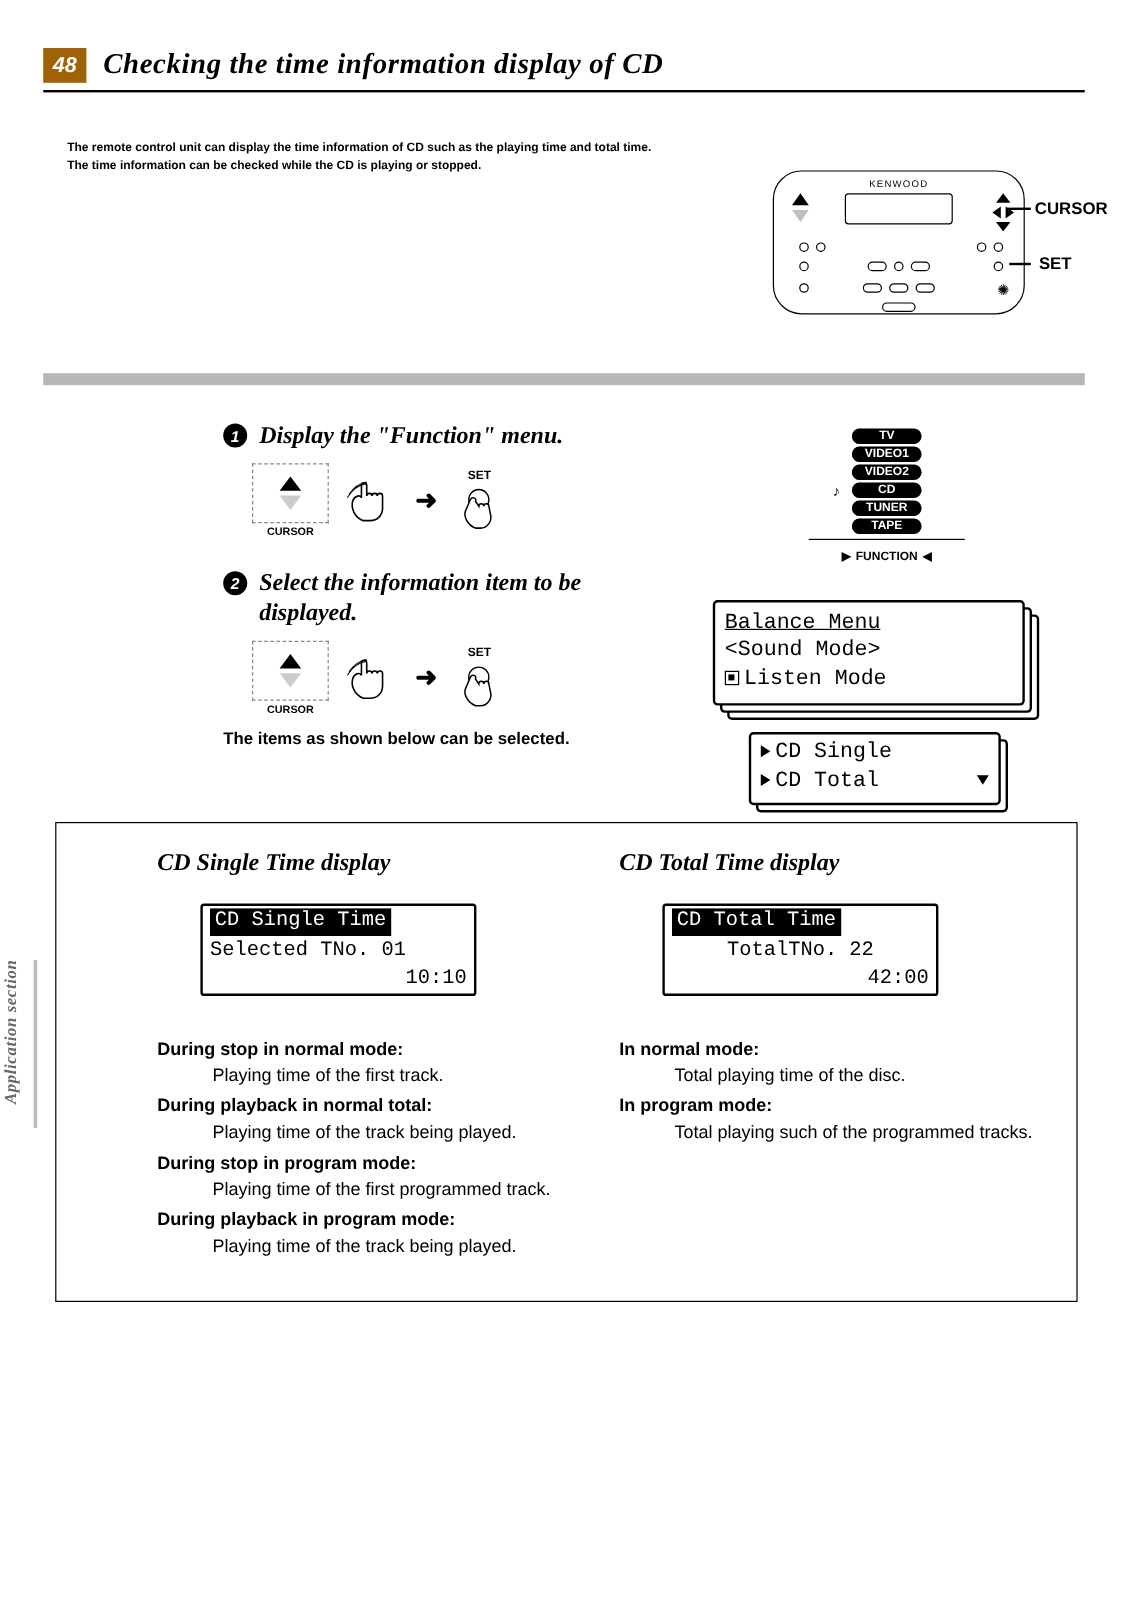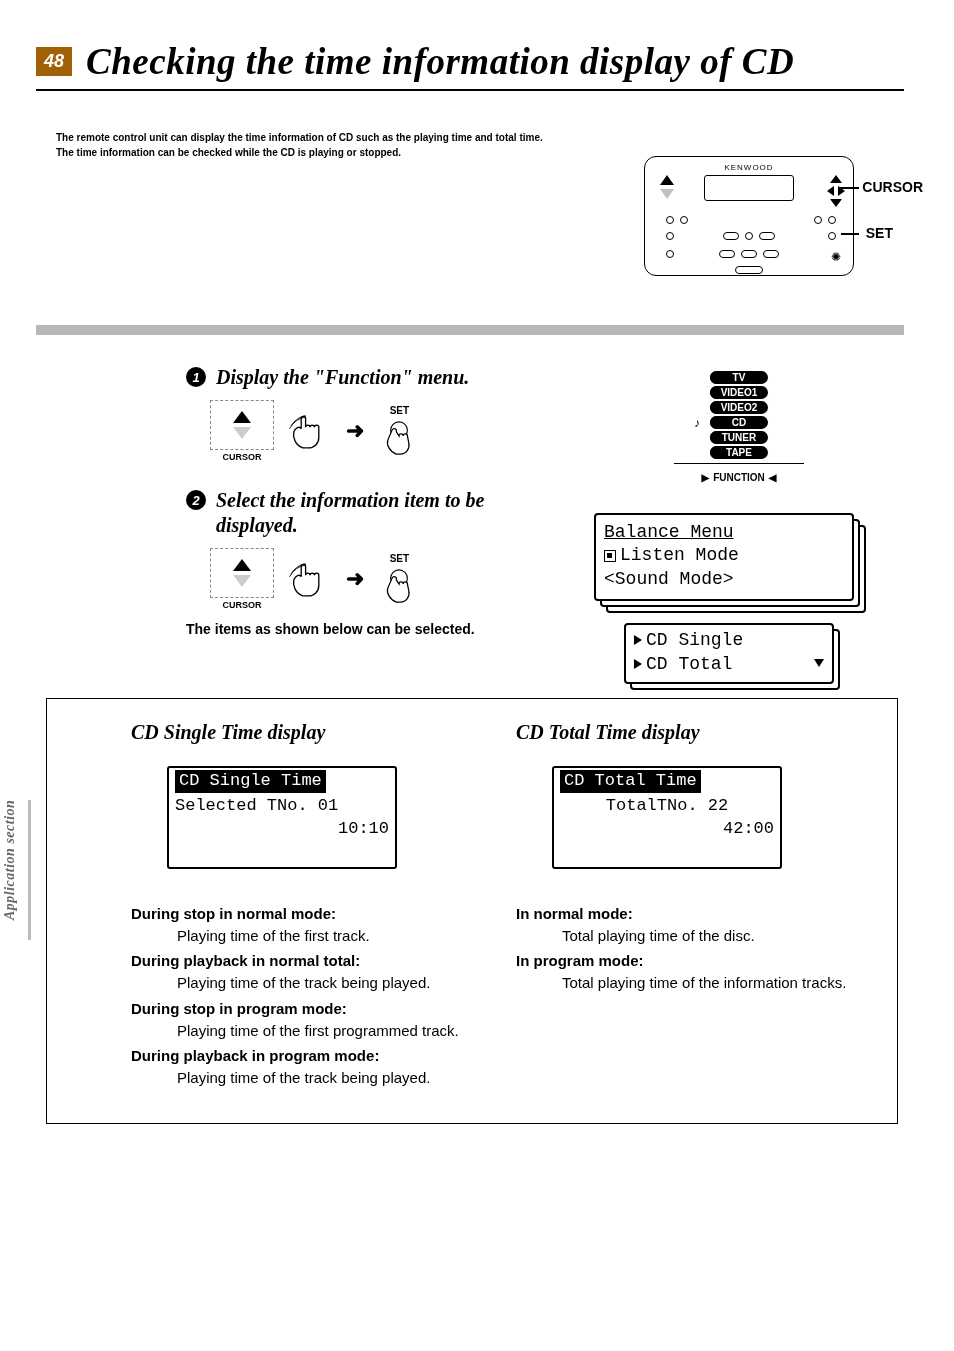--- a/index.html
+++ b/index.html
@@ -24,29 +24,29 @@
     font-style: italic;
     font-weight: bold;
     font-size: 18px;
     padding: 4px 8px;
     margin-right: 14px;
   }
   .page-title {
     font-family: Georgia, "Times New Roman", serif;
     font-style: italic;
     font-weight: bold;
-    font-size: 37px;
+    font-size: 24px;
     letter-spacing: 0.5px;
   }
   .intro-row { display: flex; gap: 40px; align-items: flex-start; margin-bottom: 24px; }
   .intro-text { flex: 1; font-size: 10px; font-weight: bold; line-height: 1.45; text-align: justify; padding-left: 20px;}
   .remote-box {
     width: 310px; height: 170px; display:flex; justify-content:center; align-items:center;
   }
-  .remote-inner { position: relative; width:210px; height:120px; border:1.5px solid #000; border-radius:12px; }
+  .remote-inner { position: relative; width:210px; height:120px; border:1.5px solid #000; border-radius:24px; }
   .remote-inner .label-right1, .remote-inner .label-right2 { position:absolute; font-weight:bold; font-size:14px; }
   .remote-inner .label-right1 { right:-70px; top:22px; }
   .remote-inner .label-right2 { right:-40px; top:68px; }
   .remote-inner .connector1 { position:absolute; right:-6px; top:30px; width:20px; height:2px; background:#000;}
   .remote-inner .connector2 { position:absolute; right:-6px; top:76px; width:18px; height:2px; background:#000;}
   .remote-inner .brand { position:absolute; top:6px; left:50%; transform:translateX(-50%); font-size:8px; letter-spacing:1px;}
   .remote-inner .screen { position:absolute; top:18px; left:50%; transform:translateX(-50%); width:90px; height:26px; border:1.5px solid #000; border-radius:3px;}
   .remote-inner .cursorpad { position:absolute; top:18px; left:8px; width:28px; height:40px; display:flex; flex-direction:column; align-items:center;}
   .tri-up { width:0;height:0;border-left:7px solid transparent;border-right:7px solid transparent;border-bottom:10px solid #000; margin-bottom:2px;}
   .tri-down { width:0;height:0;border-left:7px solid transparent;border-right:7px solid transparent;border-top:10px solid #000; margin-top:2px;}
@@ -122,21 +122,21 @@
   .lcd .ptr, .lcd-sub .ptr { display:inline-block; width:0;height:0;border-top:5px solid transparent;border-bottom:5px solid transparent;border-left:8px solid #000; margin-right:4px; vertical-align:middle;}
   .lcd .ptr-dn { display:inline-block; width:0;height:0;border-left:5px solid transparent;border-right:5px solid transparent;border-top:8px solid #000; float:right; margin-top:6px;}
   .lcd-sub .ptr-dn { display:inline-block; width:0;height:0;border-left:5px solid transparent;border-right:5px solid transparent;border-top:8px solid #000; float:right; margin-top:6px;}
   .lcd .icon-sq { display:inline-block; width:12px;height:12px;border:1.5px solid #000; margin-right:4px; vertical-align:middle; position:relative;}
   .lcd .icon-sq::after{content:"";position:absolute;left:2px;top:2px;width:5px;height:5px;background:#000;}
 
   .display-box { border:1.5px solid #000; margin: 14px 6px 0 10px; padding: 22px 36px 30px 84px; display:flex; gap:40px;}
   .display-col { flex:1; }
   .disp-title { font-family:Georgia,"Times New Roman",serif; font-style:italic; font-weight:bold; font-size:20px; margin-bottom:22px;}
   .lcd-small {
-    border:2px solid #000; border-radius:3px; width:230px; padding:2px 6px 26px 6px;
+    border:2px solid #000; border-radius:3px; width:230px; padding:2px 6px 0 6px;
     font-family:"Courier New",monospace; font-size:17px; line-height:1.35; margin:0 16px 34px 36px;
   }
   .lcd-small .hdr { background:#000;color:#fff; display:inline-block; padding:0 4px; margin-bottom:2px;}
   .lcd-small .row { display:flex; justify-content:center;}
   .lcd-small .right { text-align:right; display:block;}
   .def-block { font-size:15px; line-height:1.45; }
   .def-block b { display:block; }
   .def-block p { margin:0 0 4px 46px; text-align:justify;}
 
   .sidebar-label {
@@ -299,22 +299,22 @@
         <div class="func-marker">
           <span>▶</span>
           <span>FUNCTION</span>
           <span>◀</span>
         </div>
       </div>
 
       <div class="lcd-outer">
         <div class="lcd">
           <div class="title">Balance Menu</div>
+          <div>&lt;Sound Mode&gt;</div>
           <div><span class="icon-sq"></span><span>Listen Mode</span></div>
-          <div>&lt;Sound Mode&gt;</div>
         </div>
         <div class="lcd-sub">
           <div><span class="ptr"></span><span>CD Single</span></div>
           <div><span class="ptr"></span><span>CD Total</span><span class="ptr-dn"></span></div>
         </div>
       </div>
     </div>
   </div>
 
   <div class="display-box">
@@ -344,18 +344,18 @@
         <div class="row">
           <span>Total</span>
           <span>TNo. 22</span>
         </div>
         <span class="right">42:00</span>
       </div>
       <div class="def-block">
         <b>In normal mode:</b>
         <p>Total playing time of the disc.</p>
         <b>In program mode:</b>
-        <p>Total playing time of the information tracks.</p>
+        <p>Total playing such of the programmed tracks.</p>
       </div>
     </div>
   </div>
 
 </div>
 
 </body></html>

